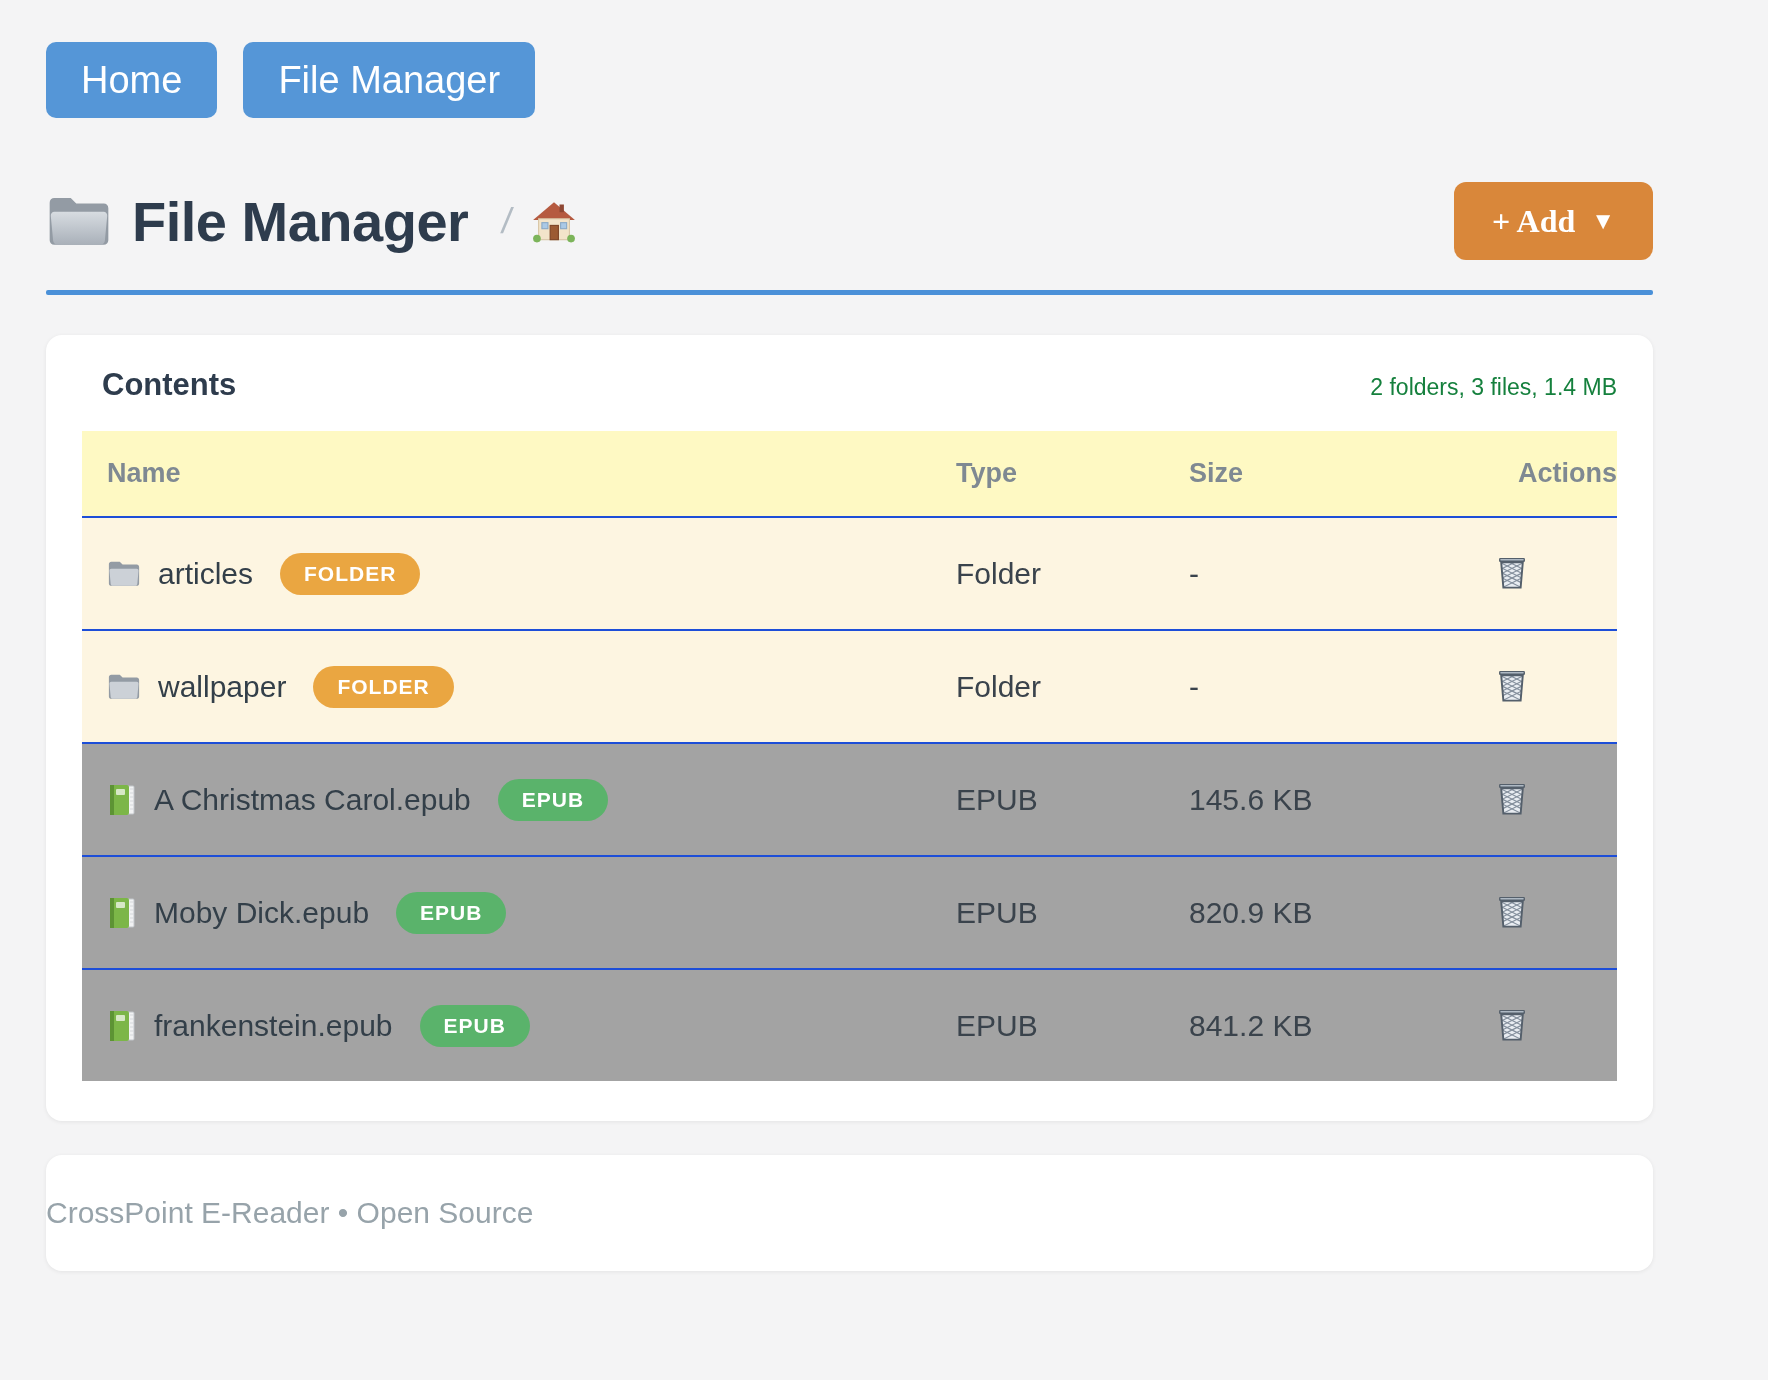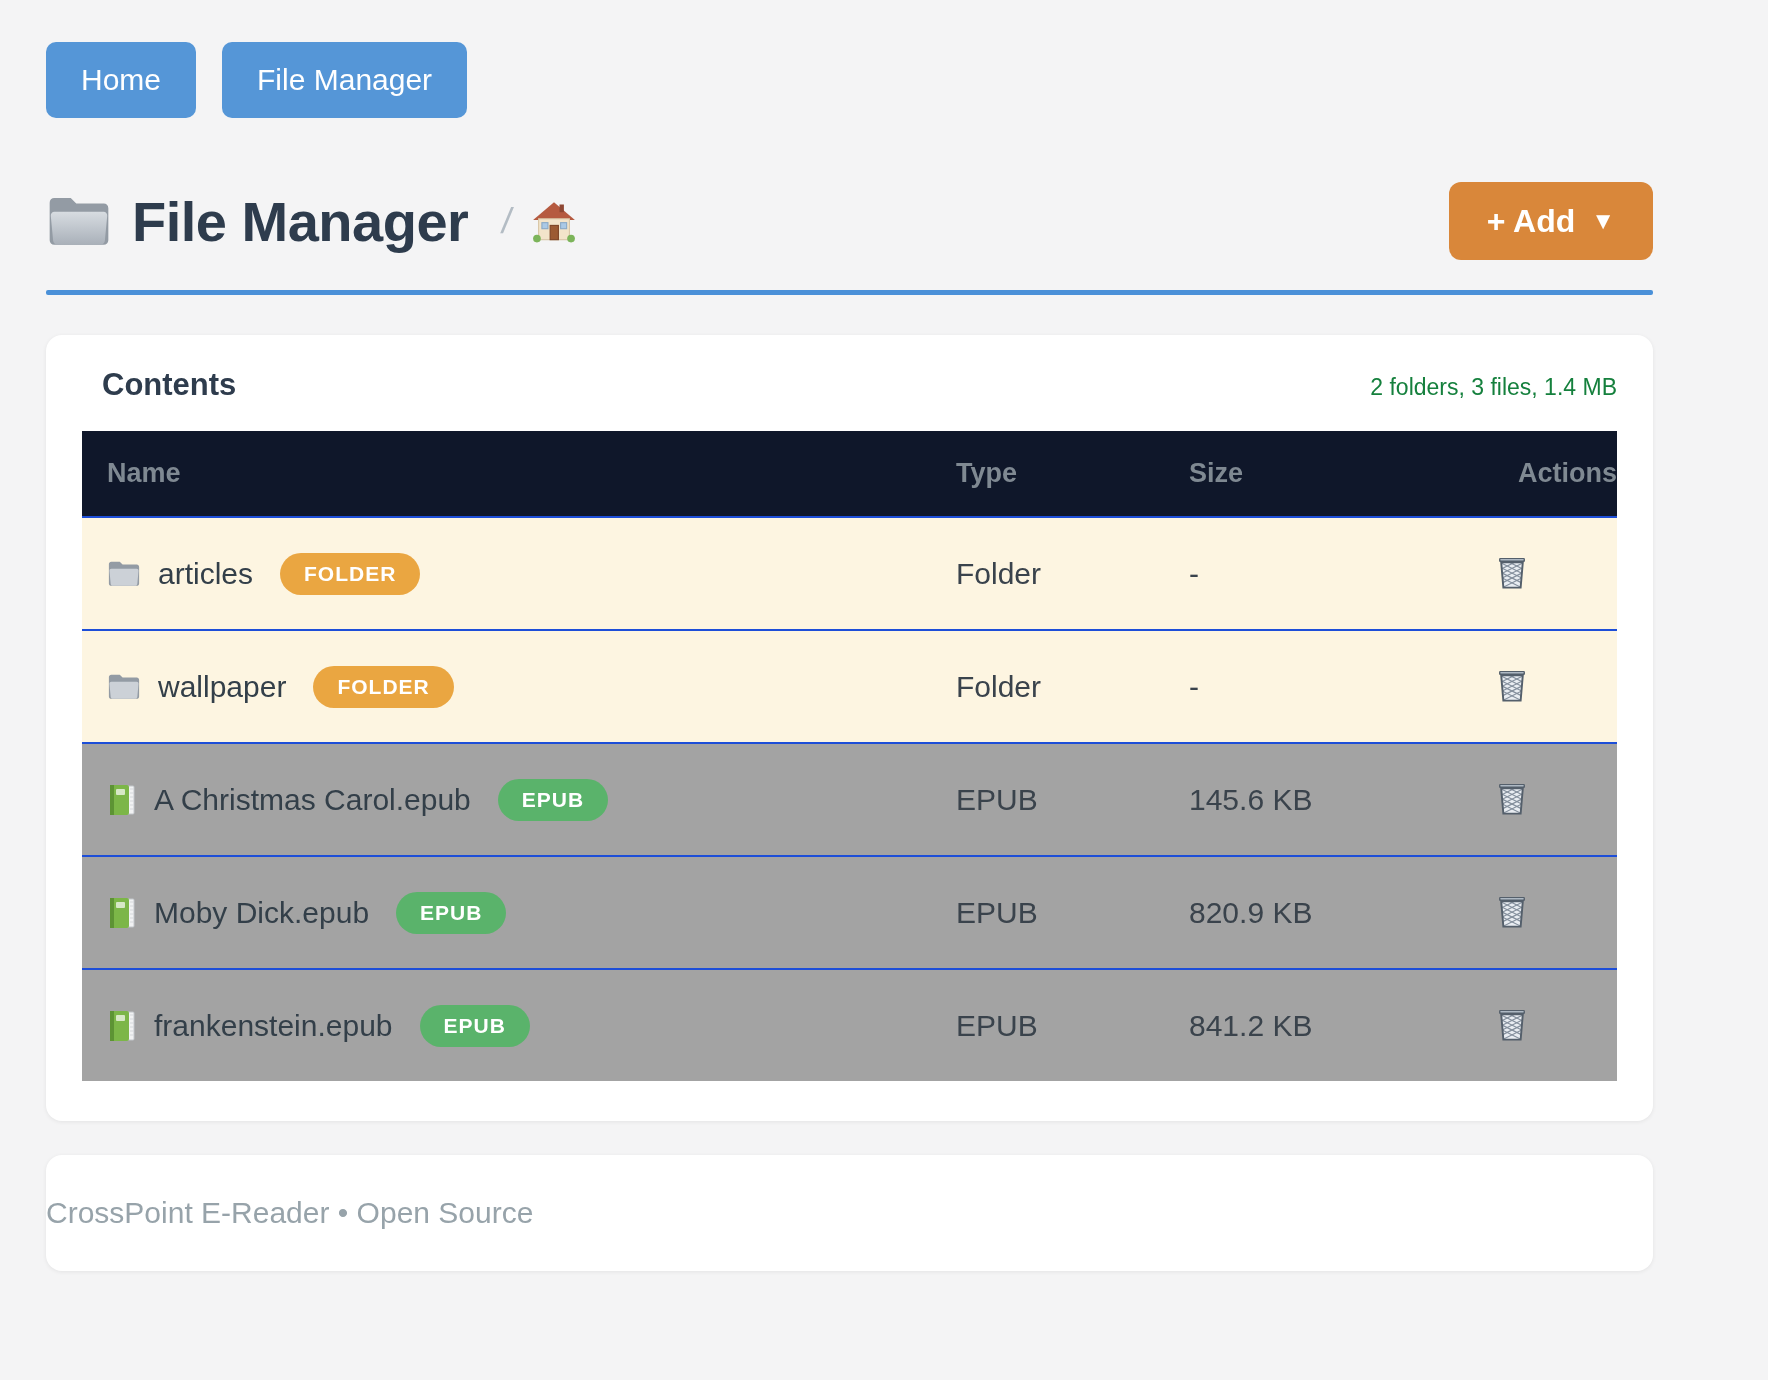--- a/index.html
+++ b/index.html
@@ -13,21 +13,21 @@
   .page { padding: 42px 115px 40px 46px; }
 
   
   .topnav { display: flex; gap: 26px; }
   .nav-btn {
     background: #5596d7;
     color: #ffffff;
     border: none;
     border-radius: 10px;
     font-family: inherit;
-    font-size: 30px;
+    font-size: 38px;
     padding: 0 35px;
     height: 76px;
     line-height: 76px;
     cursor: pointer;
   }
 
   
   .page-header {
     margin-top: 64px;
     display: flex;
@@ -37,21 +37,21 @@
   .title-wrap { display: flex; align-items: center; gap: 20px; }
   .title-folder-icon { display: inline-flex; }
   .page-title { font-size: 56px; font-weight: bold; color: #2e3c4d; letter-spacing: -0.5px; }
   .crumb-sep { font-size: 36px; color: #b3bcc4; margin-left: 14px; transform: skewX(-8deg); }
   .crumb-home { display: inline-flex; cursor: pointer; }
   .add-btn {
     background: #d9873a;
     color: #ffffff;
     border: none;
     border-radius: 12px;
-    font-family: Liberation Sans, sans-serif;
+    font-family: Liberation Serif, serif;
     font-size: 32px;
     font-weight: bold;
     height: 78px;
     padding: 0 38px;
     cursor: pointer;
     display: inline-flex;
     align-items: center;
     gap: 16px;
   }
   .add-caret { font-size: 24px; line-height: 1; }
@@ -74,21 +74,21 @@
   .card-title { font-size: 31px; font-weight: bold; color: #2e3c4d; margin-left: 20px; }
   .card-summary { font-size: 23px; color: #15803d; }
 
   
   .grid-row {
     display: grid;
     grid-template-columns: 1fr 233px 217px 211px;
     align-items: center;
   }
   .thead {
-    background: #0f172a;
+    background: #fef9c3;
     height: 85px;
     color: #7f8992;
     font-weight: bold;
     font-size: 27px;
   }
   .th-name, .name-cell { padding-left: 25px; }
   .th-actions { text-align: right; }
   .trow { height: 113px; border-top: 2px solid #1d4ed8; }
   .row-folder { background: #fdf5e1; }
   .row-epub   { background: #a3a3a3; }

